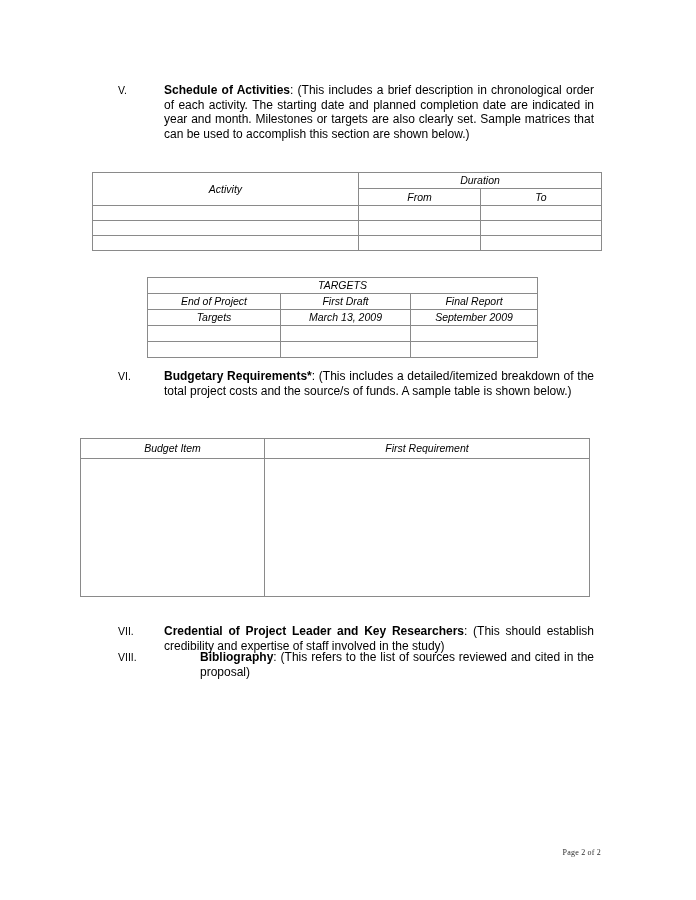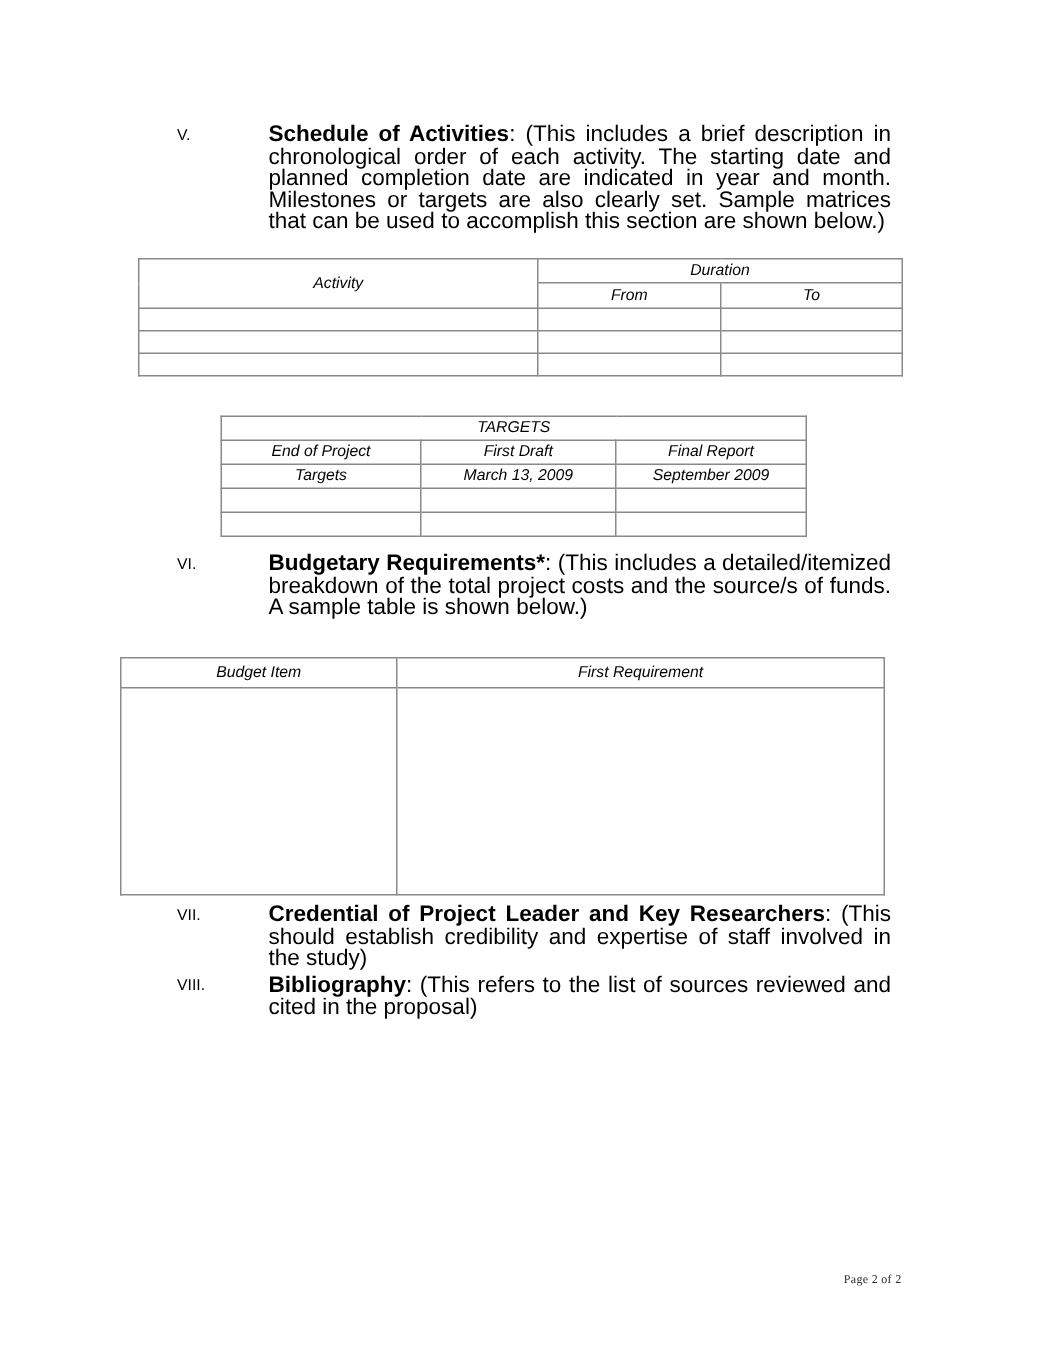--- a/index.html
+++ b/index.html
@@ -25,25 +25,24 @@
   }
   .sec-num {
     width: 46px;
     flex: 0 0 46px;
     font-size: 10.5px;
     line-height: 14.6px;
     text-align: left;
   }
   .sec-body {
     flex: 1 1 auto;
-    font-size: 15px;
+    font-size: 12px;
     line-height: 14.6px;
     text-align: justify;
     text-justify: inter-word;
-    margin-left: 15px;
   }
   .sec-title {
     font-weight: bold;
   }
   .sec-body .tail {
     font-weight: normal;
   }
 
   
   table.doc-table {
@@ -190,25 +189,25 @@
         <td class="bhead hdr-cell">Budget Item</td>
         <td class="bhead hdr-cell">First Requirement</td>
       </tr>
       <tr>
         <td class="bbody empty"></td>
         <td class="bbody empty"></td>
       </tr>
     </tbody>
   </table>
 
-  <div class="section" style="left:118px; top:603px; width:476px;">
+  <div class="section" style="left:118px; top:624px; width:476px;">
     <div class="sec-num">VII.</div>
     <div class="sec-body"><span class="sec-title">Credential of Project Leader and Key Researchers</span><span class="tail">: (This should establish credibility and expertise of staff involved in the study)</span></div>
   </div>
 
-  <div class="section" style="left:118px; top:650px; width:476px;">
+  <div class="section" style="left:118px; top:650px; width:476px;gap:36px;">
     <div class="sec-num">VIII.</div>
     <div class="sec-body"><span class="sec-title">Bibliography</span><span class="tail">: (This refers to the list of sources reviewed and cited in the proposal)</span></div>
   </div>
 
   <div class="footer">Page 2 of 2</div>
 
 </div>
 
 </body></html>

